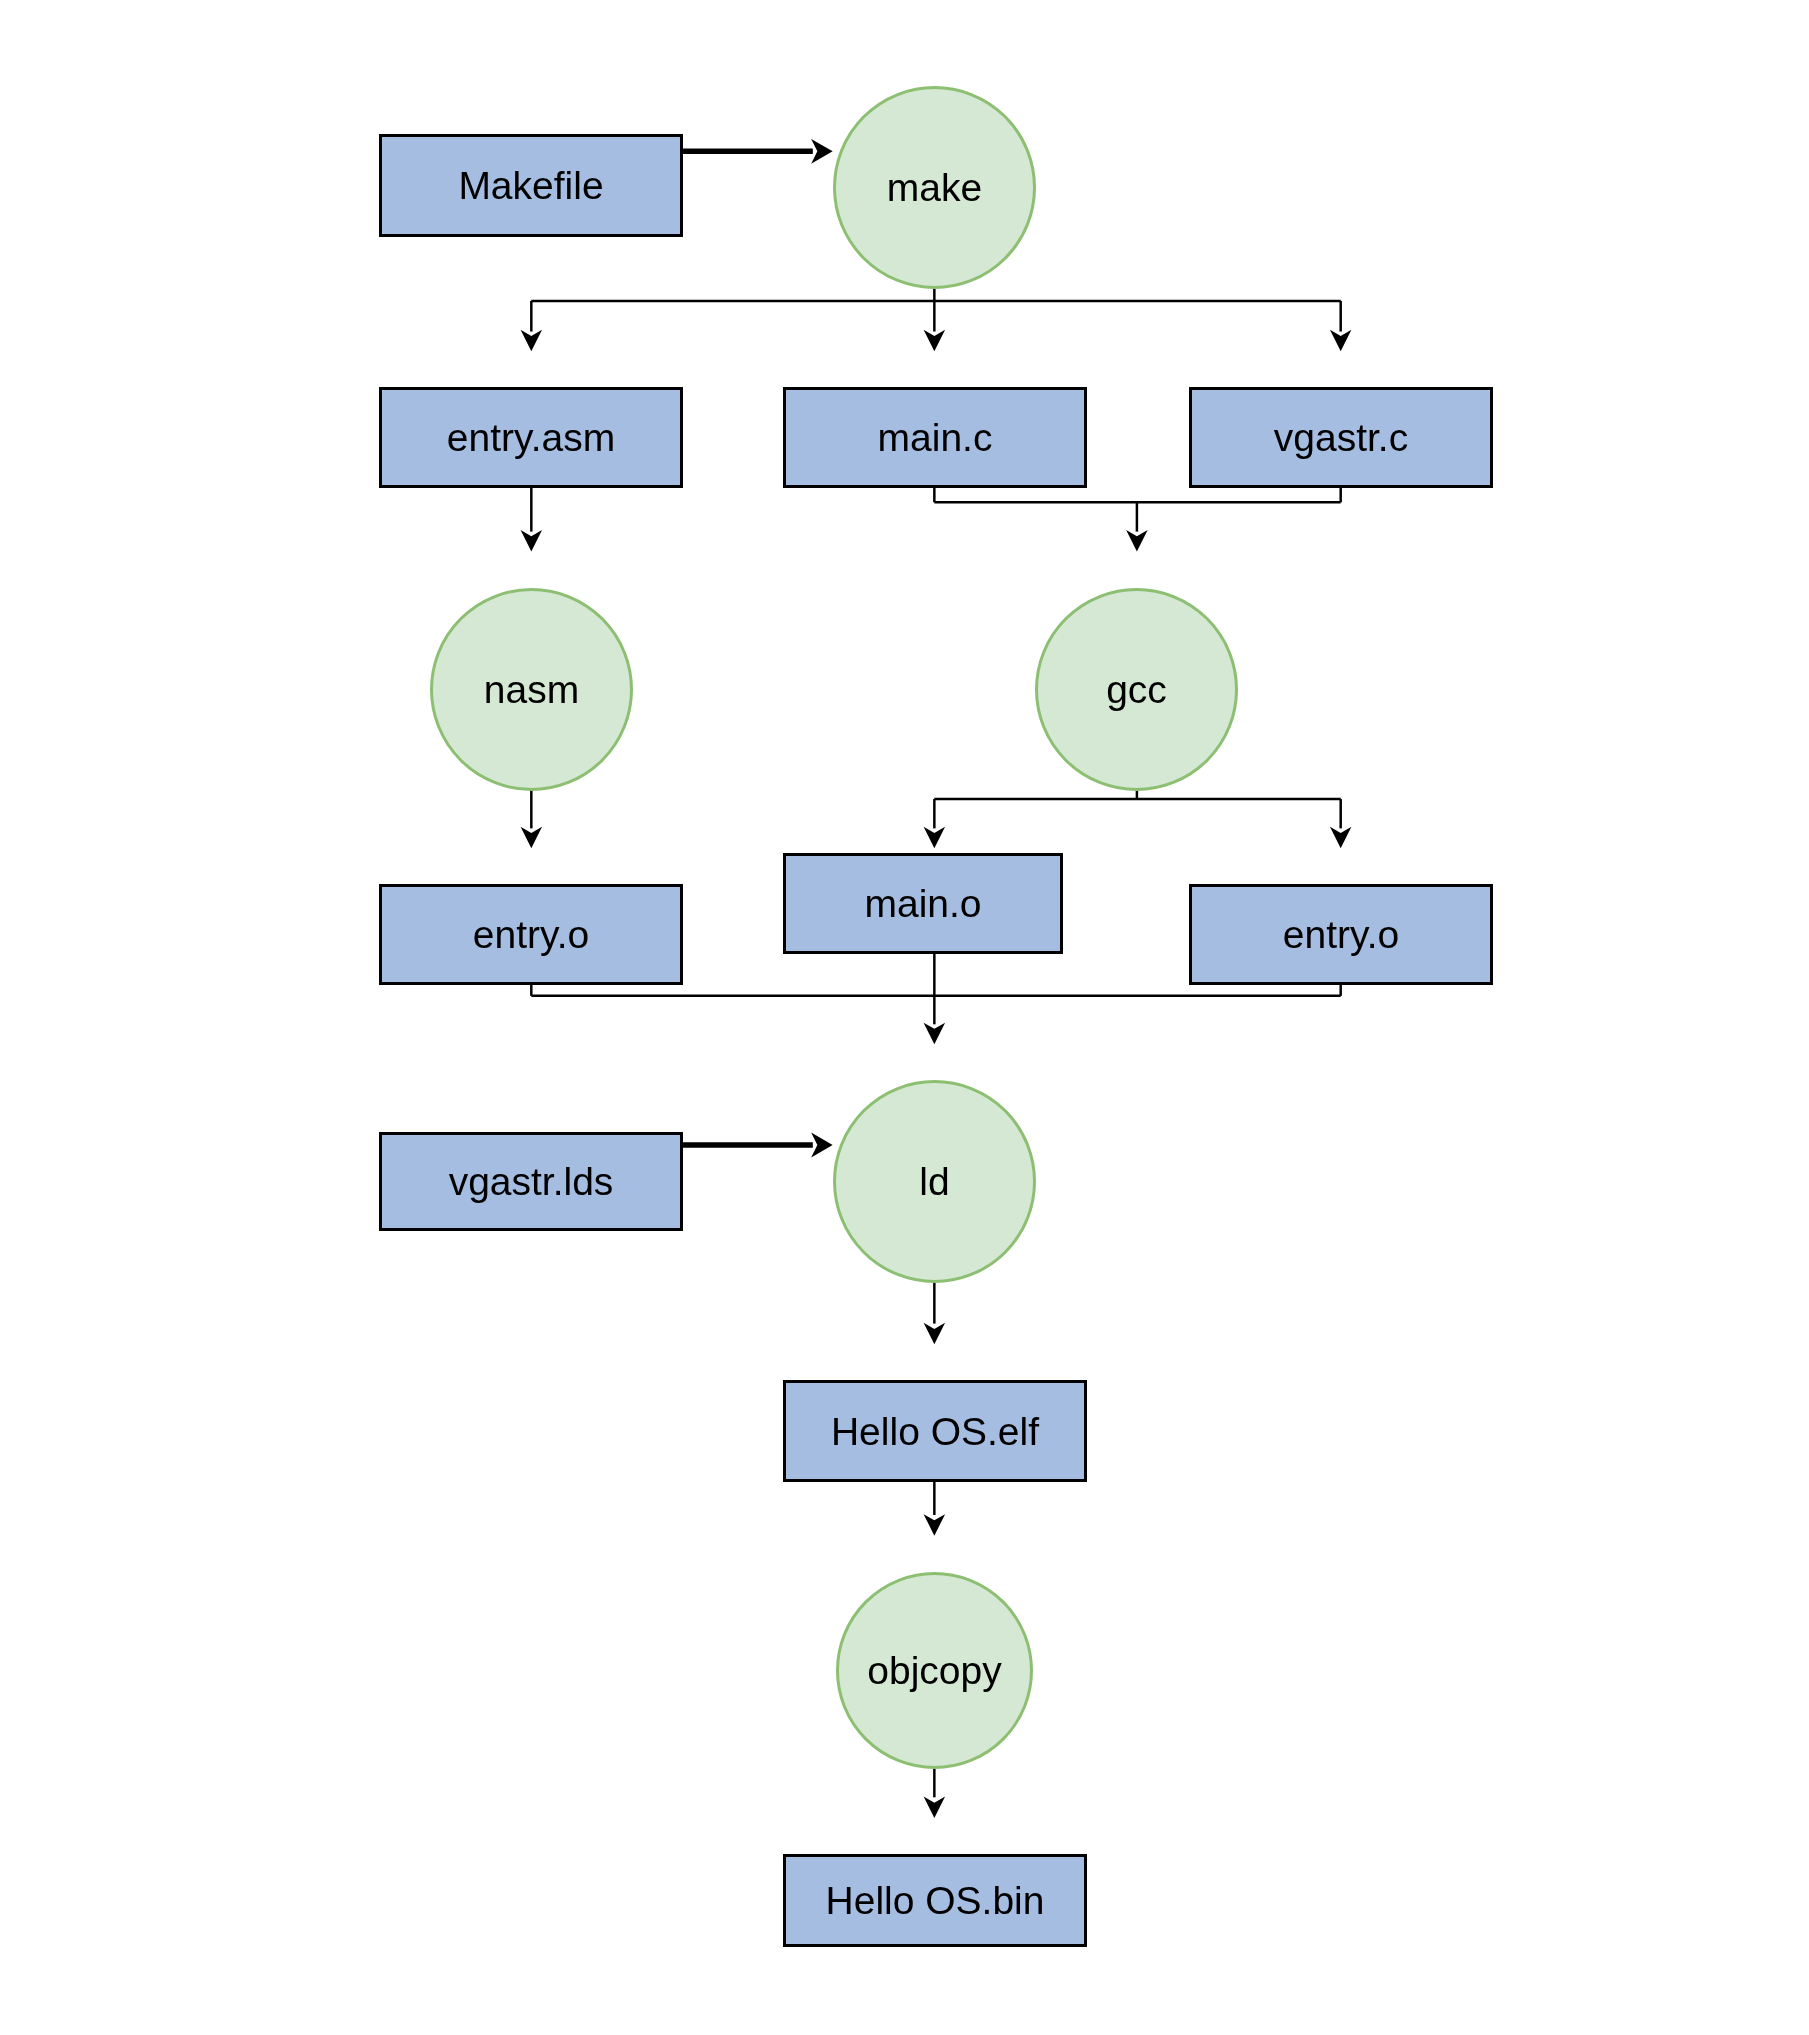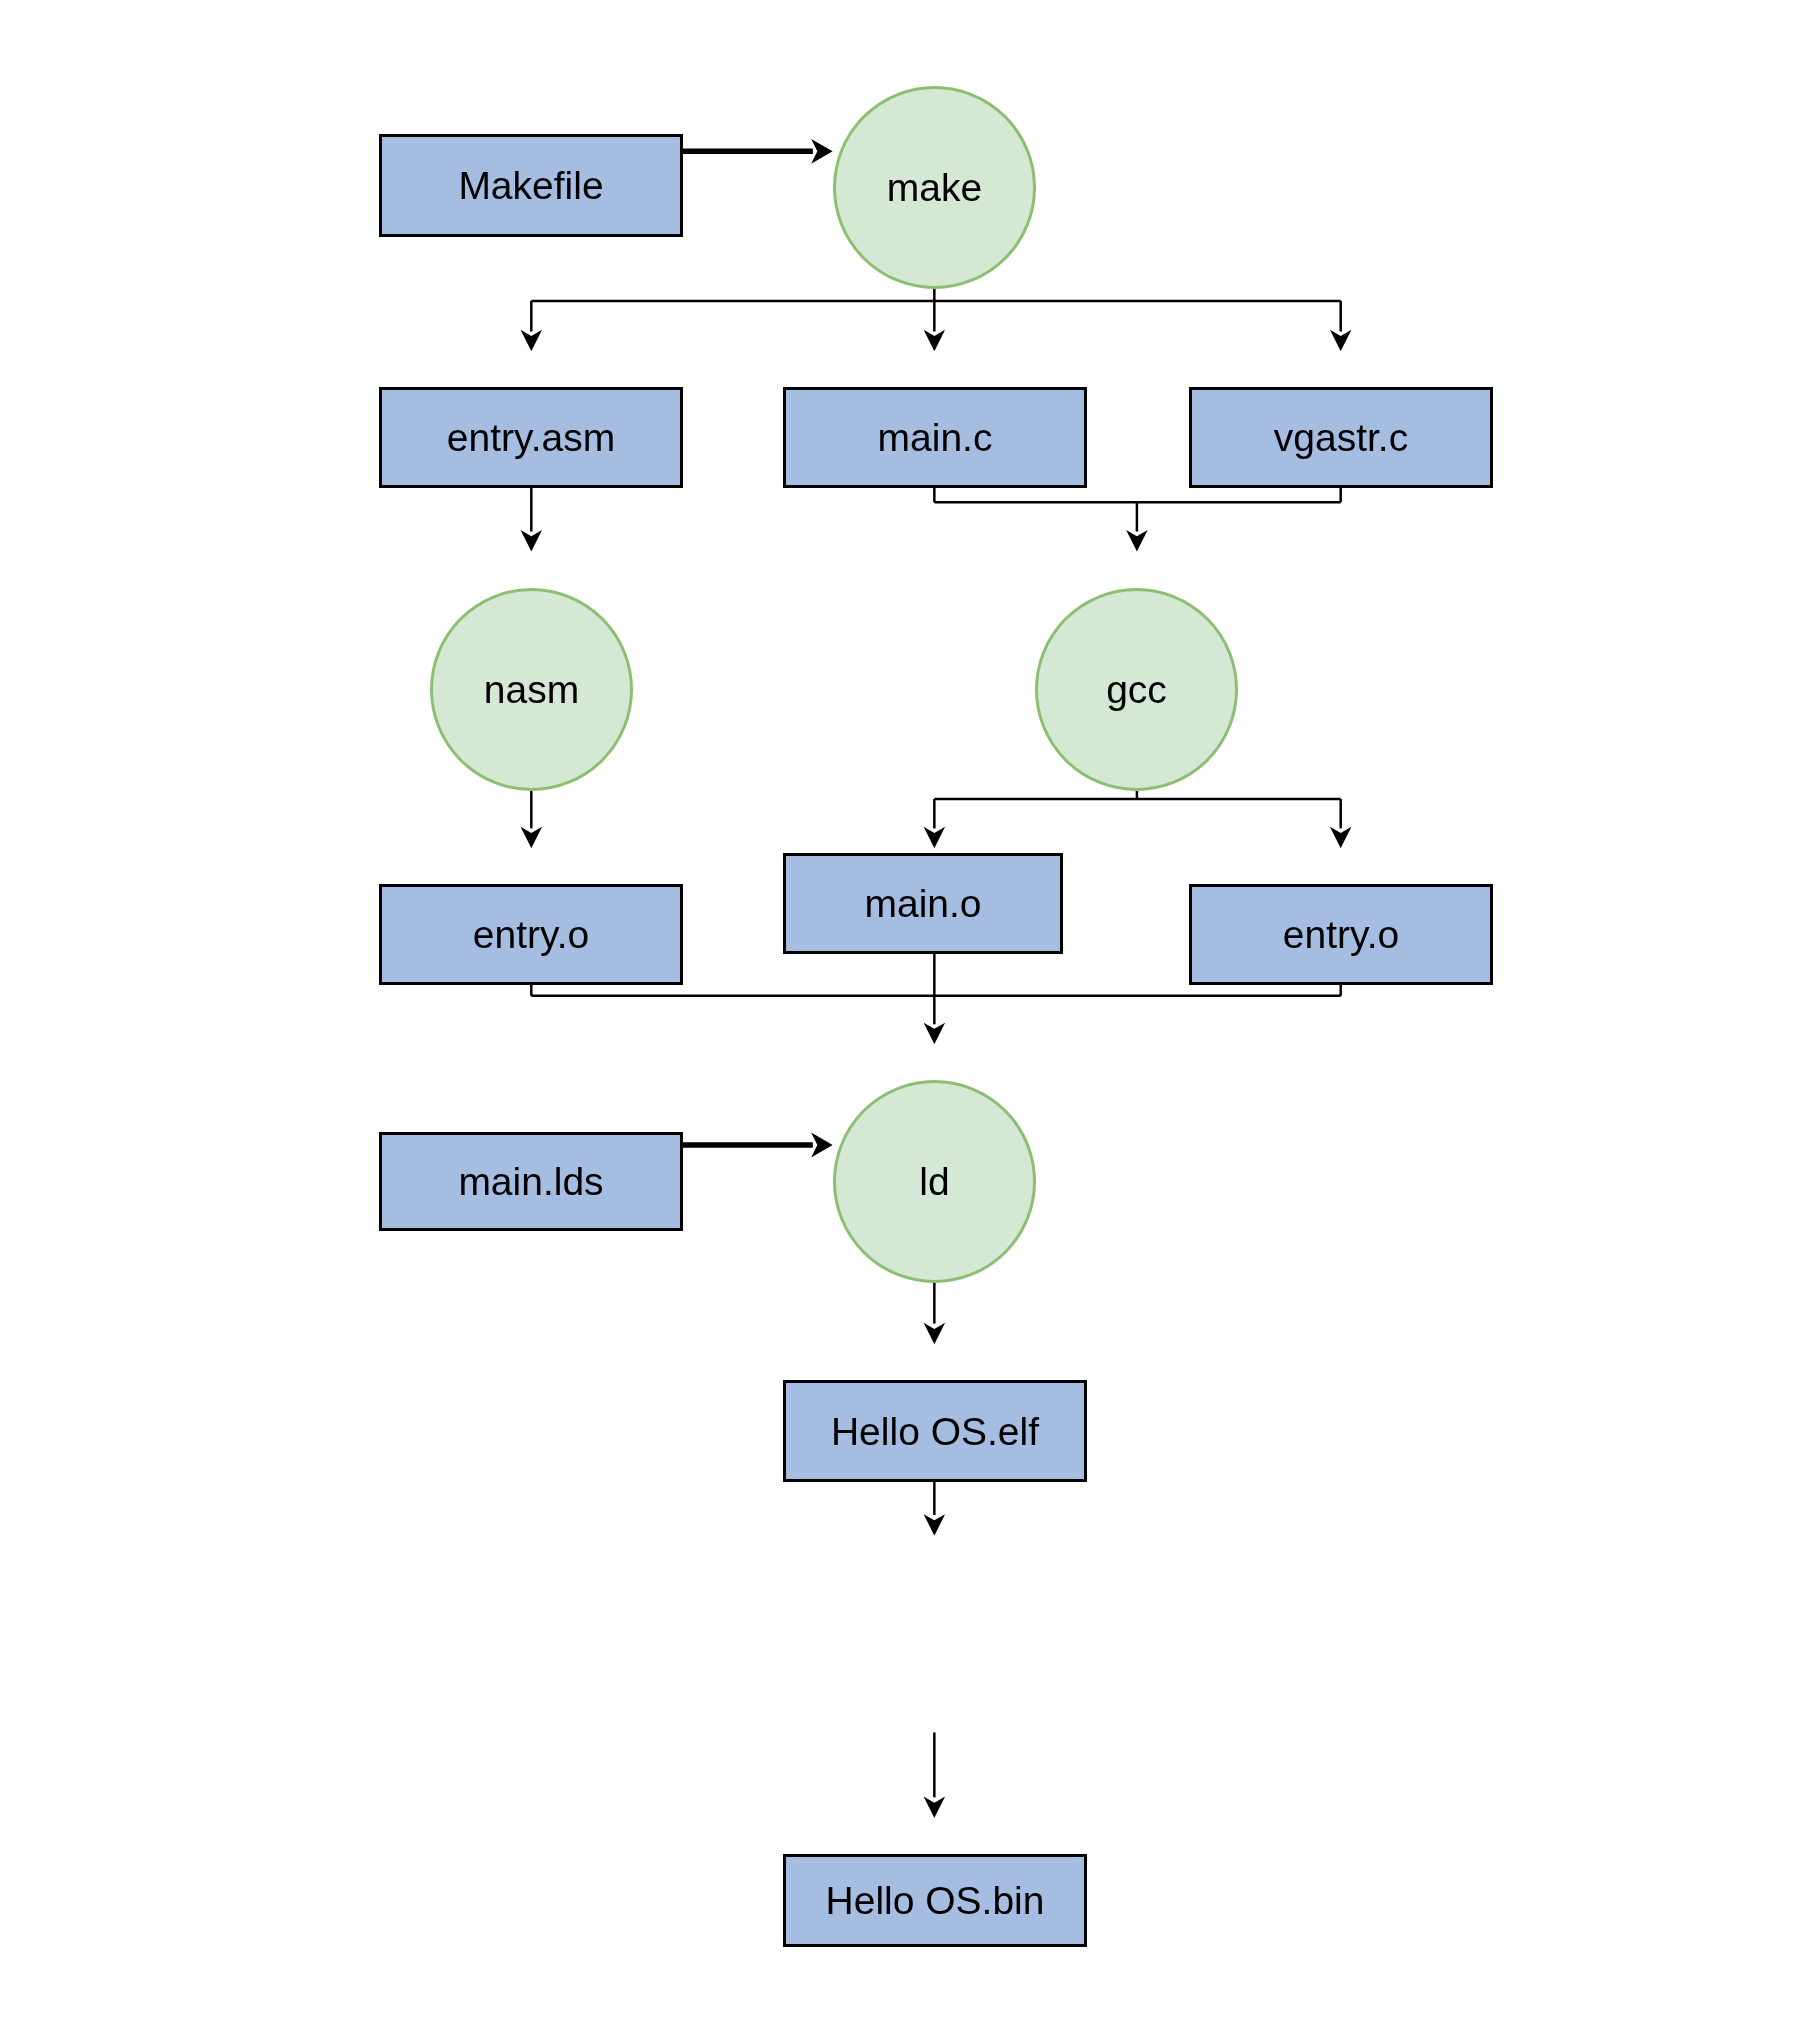--- a/index.html
+++ b/index.html
@@ -147,23 +147,24 @@
   <div class="node circle" style="left:430px; top:552px; width:203px; height:203px">nasm</div>
 
   <div class="node circle" style="left:1035px; top:552px; width:203px; height:203px">gcc</div>
 
   <div class="node box" style="left:379px;  top:848px; width:304px; height:101px">entry.o</div>
 
   <div class="node box" style="left:783px; top:817px; width:280px; height:101px">main.o</div>
 
   <div class="node box" style="left:1189px; top:848px; width:304px; height:101px">entry.o</div>
 
-  <div class="node box" style="left:379px;  top:1096px; width:304px; height:99px">main.lds</div>
+  <div class="node box" style="left:379px;  top:1096px; width:304px; height:99px">vgastr.lds</div>
 
   <div class="node circle" style="left:833px; top:1044px; width:203px; height:203px">ld</div>
 
   <div class="node box" style="left:783px; top:1344px; width:304px; height:102px">Hello OS.elf</div>
 
+  <div class="node circle" style="left:836px; top:1536px; width:197px; height:197px">objcopy</div>
 
   <div class="node box" style="left:783px; top:1818px; width:304px; height:93px">Hello OS.bin</div>
 
 </div>
 
 
 </body></html>

